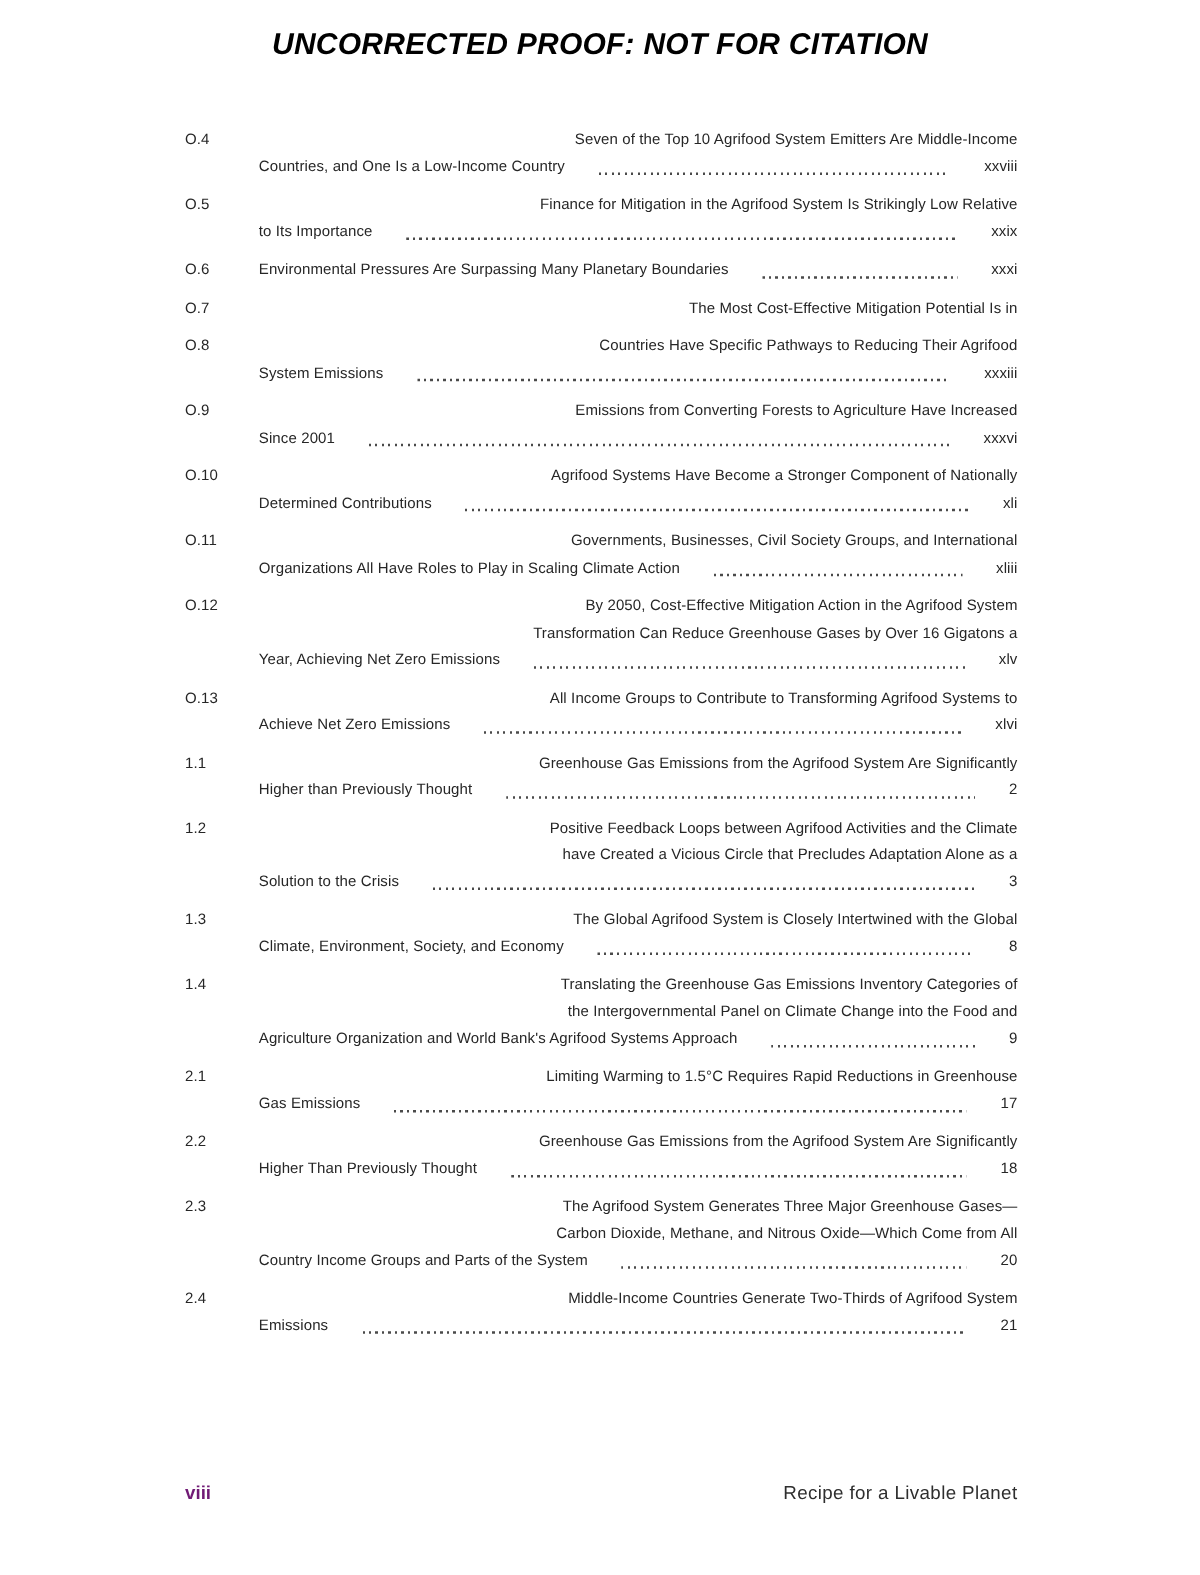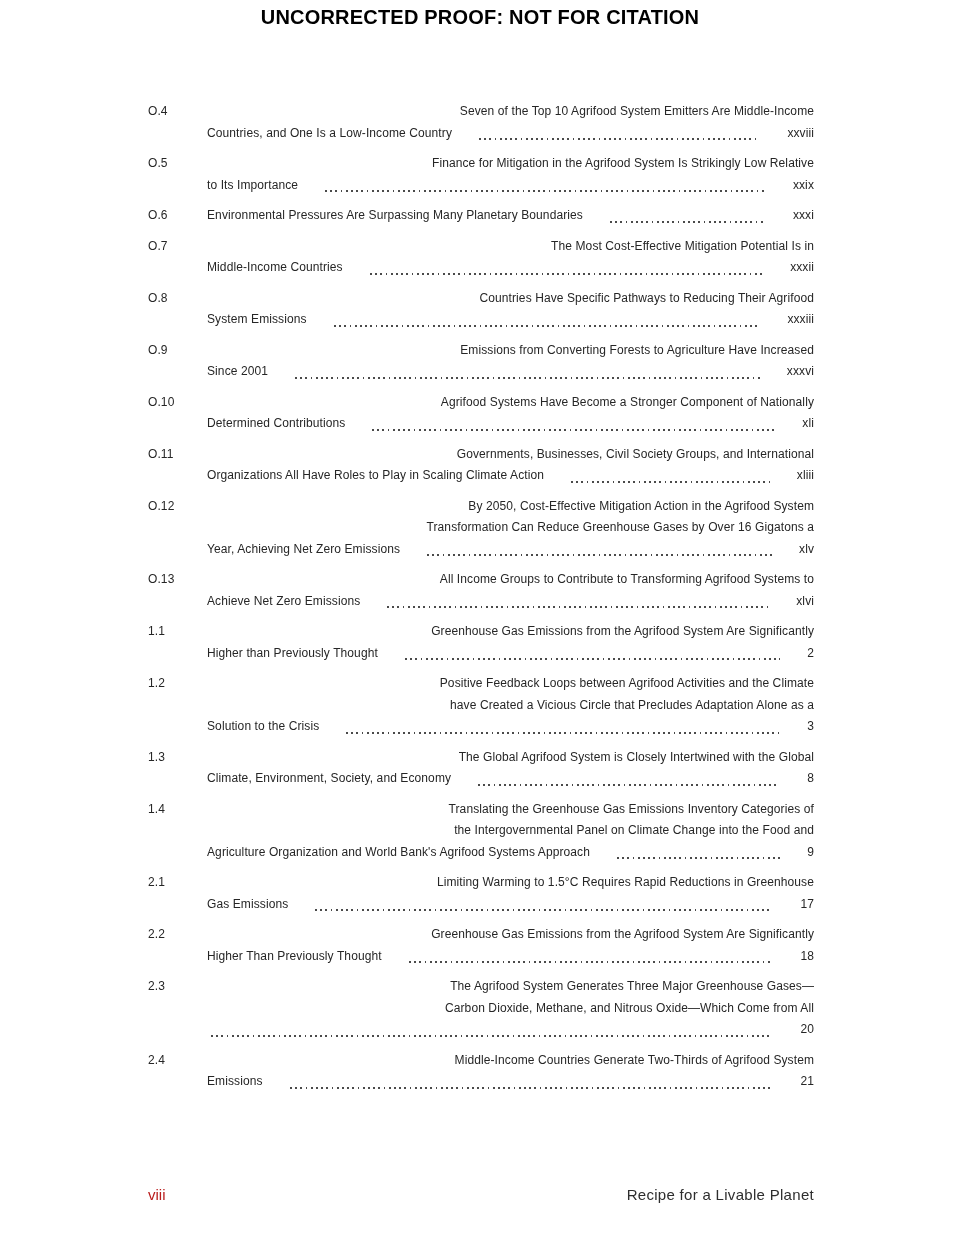--- a/index.html
+++ b/index.html
@@ -9,26 +9,27 @@
     font-family: "Liberation Sans", sans-serif;
     color: #262626;
   }
   .page {
     position: relative;
     width: 960px; height: 1260px;
     overflow: hidden;
     background: #ffffff;
   }
   .proof-header {
-    padding-top: 6px;
+    padding-top: 22px;
     text-align: center;
     font-weight: bold;
-    font-size: 20px;
+    font-size: 24px;
     letter-spacing: 0.2px;
     color: #000000;
+    font-style: italic;
   }
   .toc {
     position: absolute;
     left: 148px;
     top: 101px;
     width: 666px;
   }
   .entry {
     display: flex;
     margin-bottom: 9px;
@@ -62,21 +63,21 @@
     position: absolute;
     left: 148px;
     right: 146px;
     top: 1186px;
     display: flex;
     justify-content: space-between;
     align-items: baseline;
     font-size: 15px;
     color: #2e2e2e;
   }
-  .folio { font-weight: normal; color: #b91c1c; }
+  .folio { font-weight: bold; color: #701a75; }
   .running-title { letter-spacing: 0.3px; text-align: right; }
 </style>
 </head>
 <body>
 
 <div class="page">
 
   <div class="proof-header">UNCORRECTED PROOF: NOT FOR CITATION</div>
 
   <div class="toc">
@@ -112,25 +113,20 @@
             <span class="leader"></span>
             <span class="pageno">xxxi</span>
           </div>
         </div>
     </div>
 
     <div class="entry">
       <div class="num">O.7</div>
       <div class="body">
           <div class="line">The Most Cost-Effective Mitigation Potential Is in</div>
-          <div class="line last">
-            <span>Middle-Income Countries</span>
-            <span class="leader"></span>
-            <span class="pageno">xxxii</span>
-          </div>
         </div>
     </div>
 
     <div class="entry">
       <div class="num">O.8</div>
       <div class="body">
           <div class="line">Countries Have Specific Pathways to Reducing Their Agrifood</div>
           <div class="line last">
             <span>System Emissions</span>
             <span class="leader"></span>
@@ -273,20 +269,21 @@
           </div>
         </div>
     </div>
 
     <div class="entry">
       <div class="num">2.3</div>
       <div class="body">
           <div class="line">The Agrifood System Generates Three Major Greenhouse Gases—</div>
           <div class="line">Carbon Dioxide, Methane, and Nitrous Oxide—Which Come from All</div>
           <div class="line last">
+            <span>Country Income Groups and Parts of the System</span>
             <span class="leader"></span>
             <span class="pageno">20</span>
           </div>
         </div>
     </div>
 
     <div class="entry">
       <div class="num">2.4</div>
       <div class="body">
           <div class="line">Middle-Income Countries Generate Two-Thirds of Agrifood System</div>

